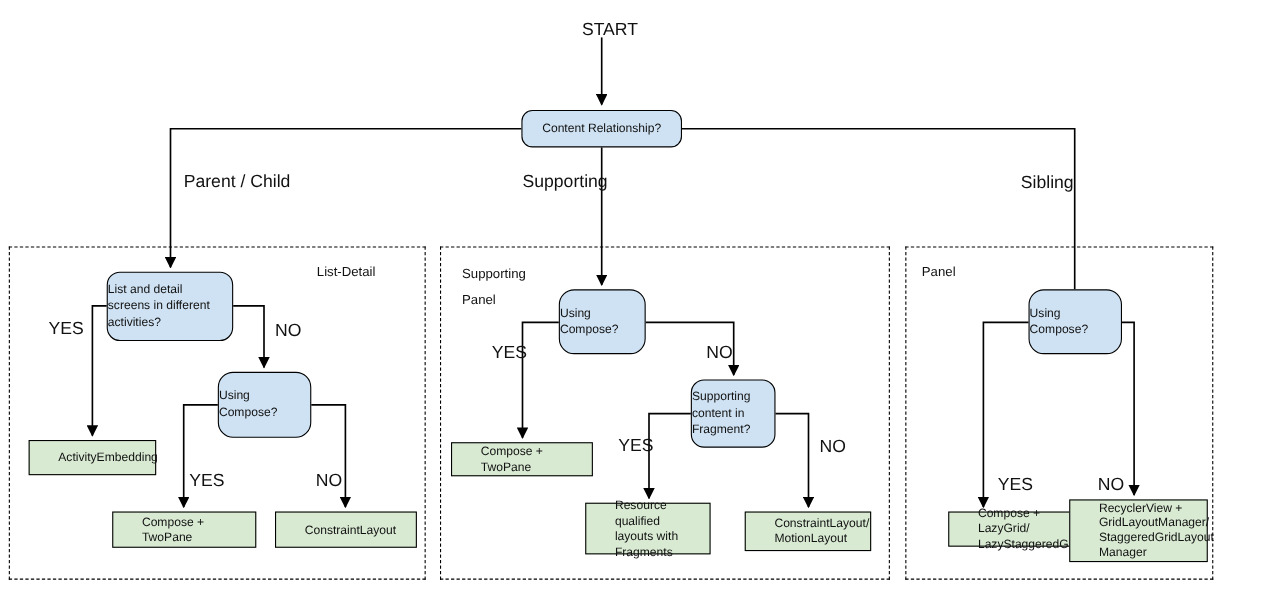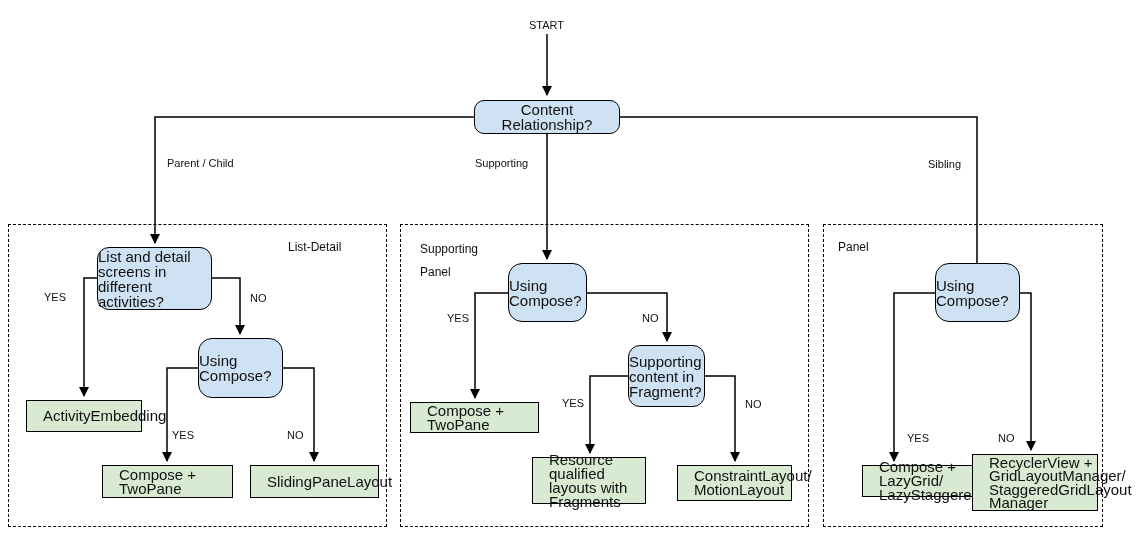--- a/index.html
+++ b/index.html
@@ -7,26 +7,26 @@
     --result-fill:#d9ead3;
     --line:#000000;
     --text:#111111;
   }
   *{margin:0;padding:0;box-sizing:border-box;}
   body{background:#ffffff;font-family:"Liberation Sans", sans-serif;color:var(--text);}
   .canvas{position:relative;width:1147px;height:557px;background:#ffffff;overflow:hidden;}
   .wires{position:absolute;left:0;top:0;}
 
   
-  .node{position:absolute;display:flex;align-items:center;font-size:15px;line-height:15px;
+  .node{position:absolute;display:flex;align-items:center;font-size:11px;line-height:15px;
         white-space:pre-line;color:var(--text);}
   .decision{background:var(--decision-fill);border:1.5px solid var(--line);border-radius:12px;
             text-align:left;padding-left:0;}
   .decision.center{justify-content:center;text-align:center;padding-left:0;}
-  .result{background:var(--result-fill);border:1px solid var(--line);padding-left:16px;
+  .result{background:var(--result-fill);border:1px solid var(--line);padding-left:26px;
           line-height:14px;text-align:left;}
 
   
   .n-root   {left:474px;top:100px;width:146px;height:34px;border-radius:10px;}
   .n-ld-q1  {left:97px; top:247px;width:115px;height:63px;}
   .n-ld-q2  {left:198px;top:338px;width:85px; height:60px;border-radius:14px;}
   .n-sp-q1  {left:508px;top:263px;width:79px; height:59px;border-radius:14px;}
   .n-sp-q2  {left:628px;top:345px;width:77px; height:62px;}
   .n-feed-q1{left:935px;top:263px;width:85px; height:59px;border-radius:14px;}
 
@@ -45,21 +45,21 @@
   .g-ld  {left:8px;  top:224px;width:379px;height:303px;}
   .g-sp  {left:400px;top:224px;width:409px;height:303px;}
   .g-feed{left:823px;top:224px;width:280px;height:303px;}
 
   .group-title{position:absolute;font-size:12px;line-height:23px;white-space:pre-line;color:var(--text);}
   .t-ld  {left:288px;top:236px;}
   .t-sp  {left:420px;top:238px;}
   .t-feed{left:838px;top:236px;}
 
   
-  .lbl{position:absolute;font-size:11px;color:var(--text);white-space:nowrap;}
+  .lbl{position:absolute;font-size:16px;color:var(--text);white-space:nowrap;}
   .l-start{left:529px;top:19px;}
   .l-pc  {left:167px;top:157px;}
   .l-sup {left:475px;top:157px;}
   .l-sib {left:928px;top:158px;}
   .l-ld-yes1{left:44px; top:291px;}
   .l-ld-no1 {left:250px;top:292px;}
   .l-ld-yes2{left:172px;top:429px;}
   .l-ld-no2 {left:287px;top:429px;}
   .l-sp-yes1{left:447px;top:312px;}
   .l-sp-no1 {left:642px;top:312px;}
@@ -134,21 +134,21 @@
   <div class="node decision n-sp-q1">Using
 Compose?</div>
   <div class="node decision n-sp-q2">Supporting
 content in
 Fragment?</div>
   <div class="node decision n-feed-q1">Using
 Compose?</div>
 
   <div class="node result n-ae">ActivityEmbedding</div>
   <div class="node result n-ld-ct">Compose + TwoPane</div>
-  <div class="node result n-spl">SlidingPaneLayout</div>
+  <div class="node result n-spl">ConstraintLayout</div>
   <div class="node result n-sp-ct">Compose + TwoPane</div>
   <div class="node result n-rq">Resource qualified
 layouts with
 Fragments</div>
   <div class="node result n-cl">ConstraintLayout/
 MotionLayout</div>
   <div class="node result n-lg">Compose + LazyGrid/
 LazyStaggeredGrid</div>
   <div class="node result n-rv">RecyclerView +
 GridLayoutManager/

